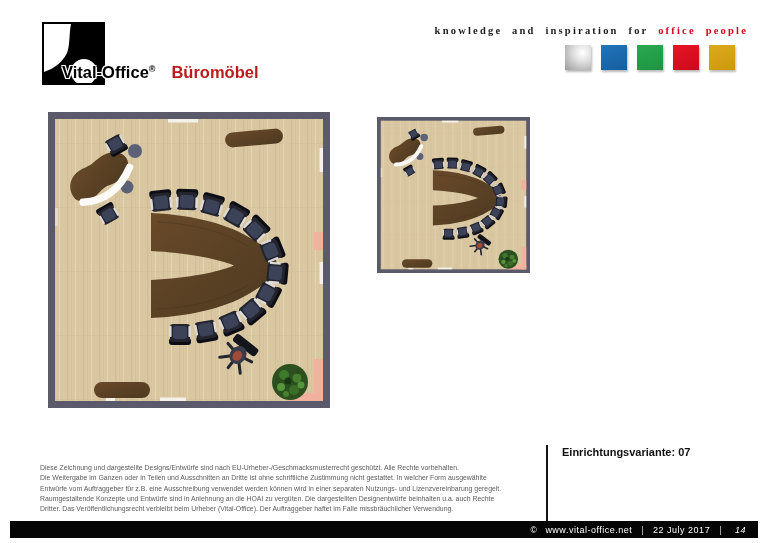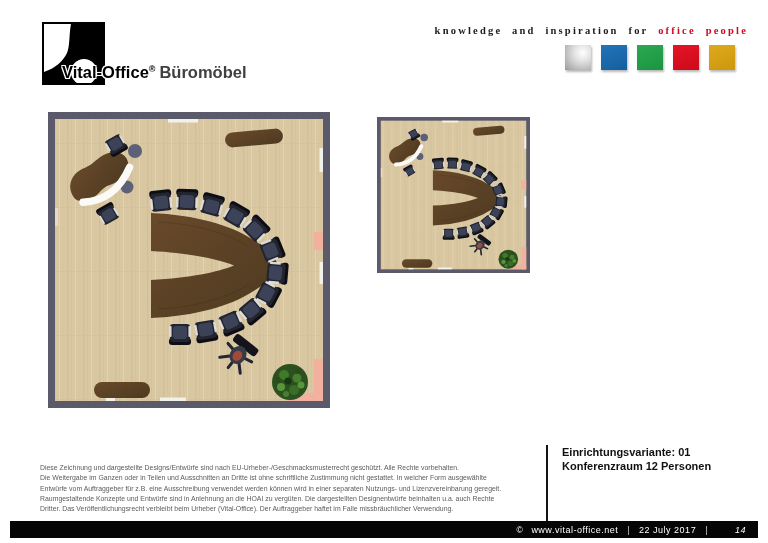--- a/index.html
+++ b/index.html
@@ -8,21 +8,21 @@
     background:#ffffff;font-family:"Liberation Sans",sans-serif;
   }
   
   .logo{position:absolute;left:42px;top:22px;width:63px;height:63px;}
   .brand{
     position:absolute;left:62px;top:63px;font-size:16.5px;font-weight:bold;color:#000;
     white-space:nowrap;
     text-shadow:-1px -1px 0 #fff,1px -1px 0 #fff,-1px 1px 0 #fff,1px 1px 0 #fff,0 0 2px #fff;
   }
   .brand .reg{font-size:9px;vertical-align:super;}
-  .brand .product{color:#404040;margin-left:4px;}
+  .brand .product{color:#b91c1c;margin-left:16px;}
   .tagline{
     position:absolute;right:20px;top:25px;font-size:10.5px;font-weight:bold;color:#1c1c1c;
     letter-spacing:2.2px;word-spacing:5px;white-space:nowrap;font-family:Liberation Serif, serif;
   }
   .tagline .red{color:#cc0a1e;}
   .squares{position:absolute;left:565px;top:45px;display:flex;gap:10px;}
   .sq{width:26px;height:25px;box-shadow:1px 2px 2px rgba(0,0,0,0.28);}
   .sq-silver{background:radial-gradient(circle at 68% 30%,#ffffff 0%,#e2e2e2 35%,#9a9a9a 100%);}
   .sq-blue{background:linear-gradient(160deg,#2274ba 0%,#155e9e 100%);}
   .sq-green{background:linear-gradient(160deg,#2aa94f 0%,#1c9443 100%);}
@@ -45,21 +45,21 @@
   }
   .info .red{color:#e30613;}
   
   .footer-bar{
     position:absolute;left:10px;top:521px;width:748px;height:17px;background:#050505;
     color:#fff;font-size:9px;letter-spacing:0.5px;
     display:flex;align-items:center;justify-content:flex-end;box-sizing:border-box;padding-right:12px;
   }
   .footer-bar .cp{margin-right:8px;font-size:8.5px;}
   .footer-bar .sep{margin:0 9px;color:#cfcfcf;}
-  .footer-bar .page{margin-left:18px;font-style:italic;}
+  .footer-bar .page{margin-left:4px;font-style:italic;}
 </style>
 </head>
 <body>
 
 <svg width="0" height="0" style="position:absolute" aria-hidden="true">
   <defs>
     <pattern id="wood" width="16" height="64" patternUnits="userSpaceOnUse">
       <rect width="16" height="64" fill="#d9c7a2"></rect>
       <rect x="3" width="1.2" height="64" fill="#cab58c" opacity="0.55"></rect>
       <rect x="11" width="1" height="64" fill="#e8dab4" opacity="0.7"></rect>
@@ -181,22 +181,21 @@
 <div class="disclaimer">
   <div>Diese Zeichnung und dargestellte Designs/Entwürfe sind nach EU-Urheber-/Geschmacksmusterrecht geschützt. Alle Rechte vorbehalten.</div>
   <div>Die Weitergabe im Ganzen oder in Teilen und Ausschnitten an Dritte ist ohne schriftliche Zustimmung nicht gestattet. In welcher Form ausgewählte</div>
   <div>Entwürfe vom Auftraggeber für z.B. eine Ausschreibung verwendet werden können wird in einer separaten Nutzungs- und Lizenzvereinbarung geregelt.</div>
   <div>Raumgestaltende Konzepte und Entwürfe sind in Anlehnung an die HOAI zu vergüten. Die dargestellten Designentwürfe beinhalten u.a. auch Rechte</div>
   <div>Dritter. Das Veröffentlichungsrecht verbleibt beim Urheber (Vital-Office). Der Auftraggeber haftet im Falle missbräuchlicher Verwendung.</div>
 </div>
 
 <div class="info-rule"></div>
 <div class="info">
-  <div>Einrichtungsvariante: 01</div>
-  <div>Konferenzraum 12 Personen</div>
+  <div>Einrichtungsvariante: 07</div>
 </div>
 
 <div class="footer-bar">
   <span class="cp">©</span>
   <span>www.vital-office.net</span>
   <span class="sep">|</span>
   <span>22 July 2017</span>
   <span class="sep">|</span>
   <span class="page">14</span>
 </div>

